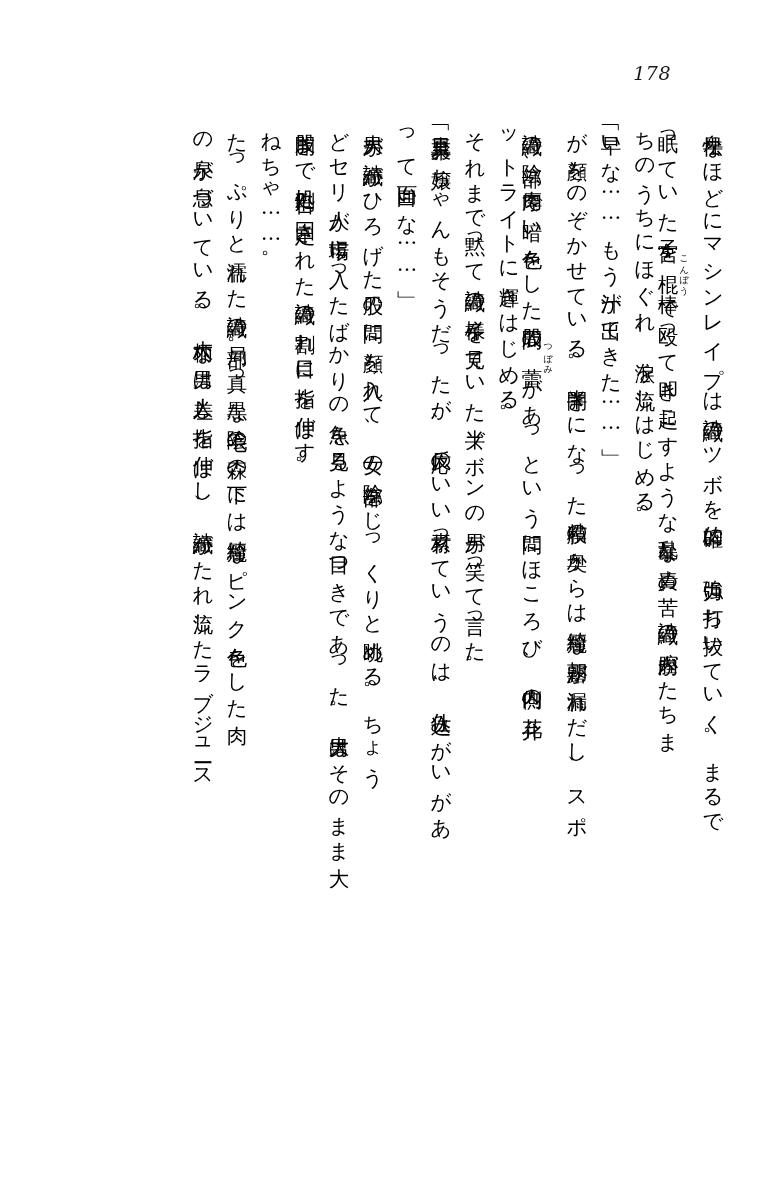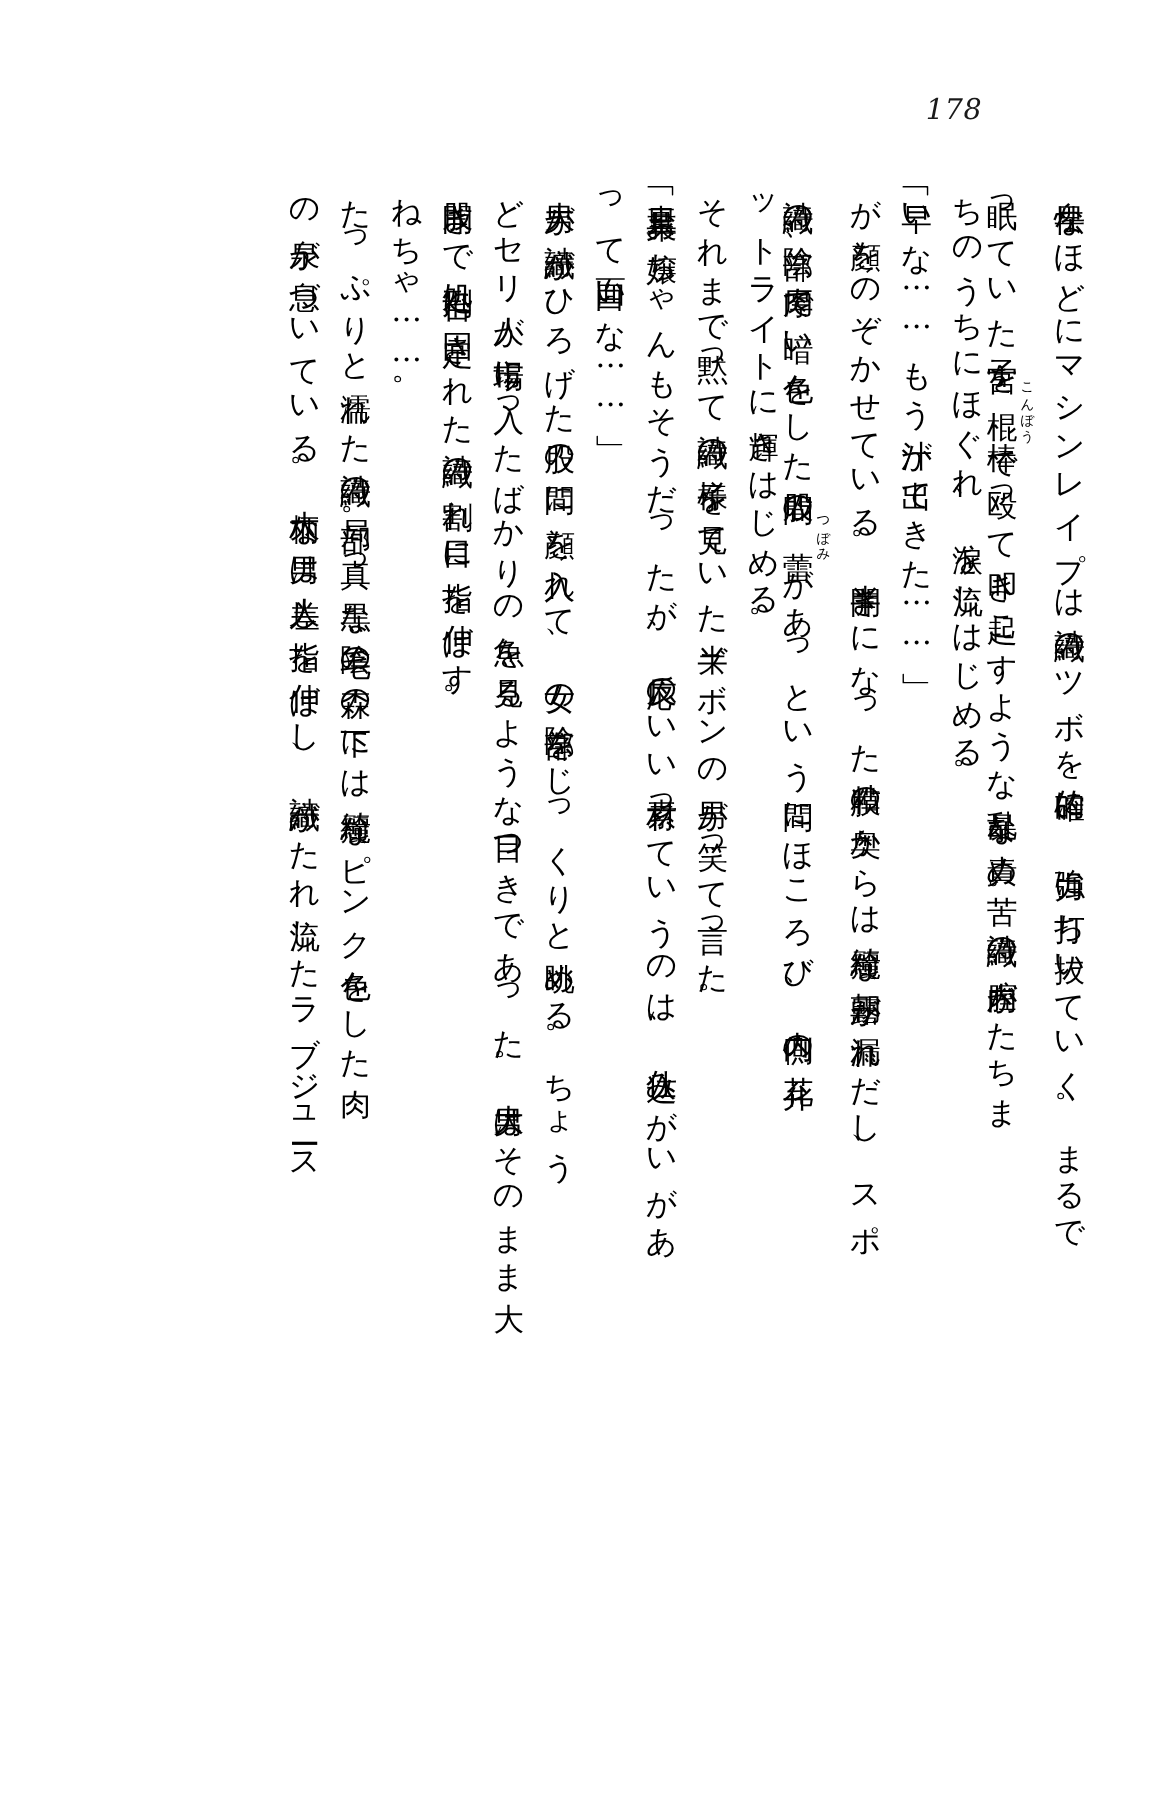--- a/index.html
+++ b/index.html
@@ -16,21 +16,21 @@
   }
   .page {
     position: relative;
     width: 781px;
     height: 1200px;
     background: #ffffff;
   }
   .page-number {
     position: absolute;
     top: 62px;
-    right: 126px;
+    right: 110px;
     font-family: "DejaVu Serif", "Liberation Serif", serif;
     font-style: italic;
     font-size: 19px;
     color: #1a1a1a;
     letter-spacing: 0.5px;
   }
   .text-body {
     position: absolute;
     top: 118px;
     left: 55px;

